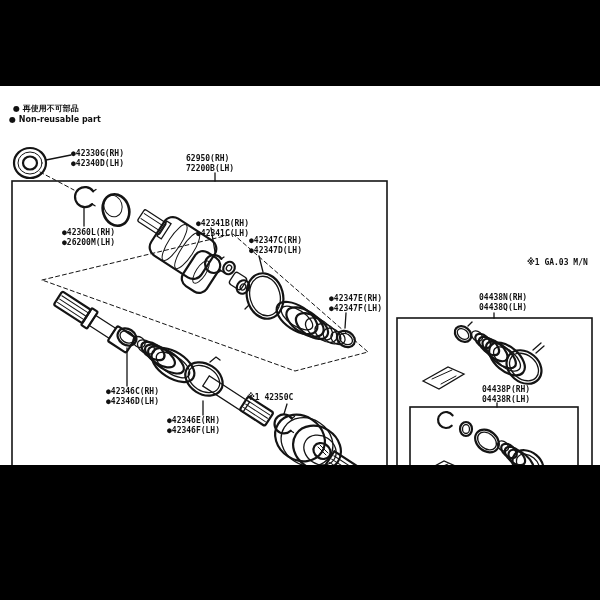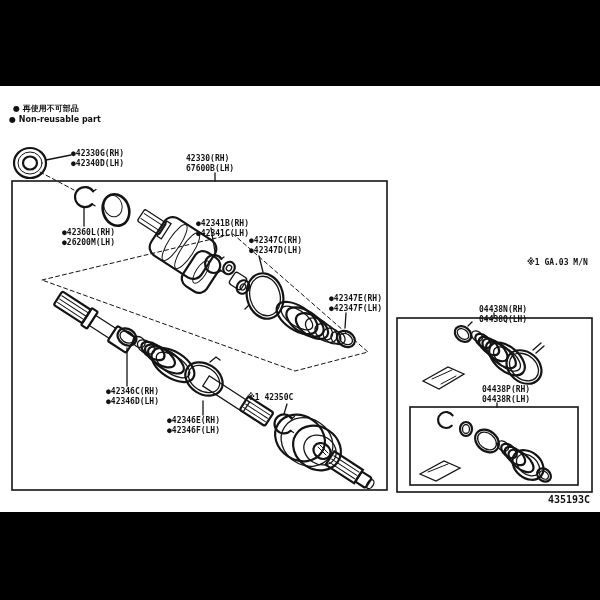--- a/index.html
+++ b/index.html
@@ -1,16 +1,16 @@
 <!DOCTYPE html>
 <html><head>
 <meta charset="utf-8">
 <style>
   html,body{margin:0;padding:0;background:#000;}
-  .stage{position:relative;width:600px;height:600px;background:#c4b5fd;overflow:hidden;
+  .stage{position:relative;width:600px;height:465px;background:#c4b5fd;overflow:hidden;
          font-family:"DejaVu Sans Mono","DejaVu Sans",monospace;}
   .band{position:absolute;left:0;width:600px;background:#000;}
   .band.top{top:0;height:86px;}
   .band.bottom{top:512px;height:88px;}
   .paper{position:absolute;left:0;top:86px;width:600px;height:426px;background:#fff;}
   svg{position:absolute;left:0;top:0;}
   svg *{fill:none;stroke:#141414;stroke-width:1.3;stroke-linecap:round;}
   svg .tk{stroke-width:2.2;}
   svg .t3{stroke-width:2.6;}
   svg .th{stroke-width:1;}
@@ -252,22 +252,22 @@
 
   <div class="legend" style="left:13px;top:103px">● 再使用不可部品</div>
   <div class="legend" style="left:9px;top:115px">● Non-reusable part</div>
 
   <div class="lbl" style="left:71px;top:149px">
     <div class="ln">●42330G(RH)</div>
     <div class="ln">●42340D(LH)</div>
   </div>
 
   <div class="lbl" style="left:186px;top:154px">
-    <div class="ln">42330(RH)</div>
-    <div class="ln">67600B(LH)</div>
+    <div class="ln">62950(RH)</div>
+    <div class="ln">72200B(LH)</div>
   </div>
 
   <div class="lbl" style="left:62px;top:228px">
     <div class="ln">●42360L(RH)</div>
     <div class="ln">●26200M(LH)</div>
   </div>
 
   <div class="lbl" style="left:196px;top:219px">
     <div class="ln">●42341B(RH)</div>
     <div class="ln">●42341C(LH)</div>
@@ -290,21 +290,21 @@
 
   <div class="lbl" style="left:167px;top:416px">
     <div class="ln">●42346E(RH)</div>
     <div class="ln">●42346F(LH)</div>
   </div>
 
   <div class="lbl" style="left:247px;top:393px">
     <div class="ln">※1 42350C</div>
   </div>
 
-  <div class="lbl" style="left:479px;top:305px">
+  <div class="lbl" style="left:479px;top:293px">
     <div class="ln">04438N(RH)</div>
     <div class="ln">04438Q(LH)</div>
   </div>
 
   <div class="lbl" style="left:482px;top:385px">
     <div class="ln">04438P(RH)</div>
     <div class="ln">04438R(LH)</div>
   </div>
 
   <div class="lbl" style="left:527px;top:258px">※1 GA.03 M/N</div>

